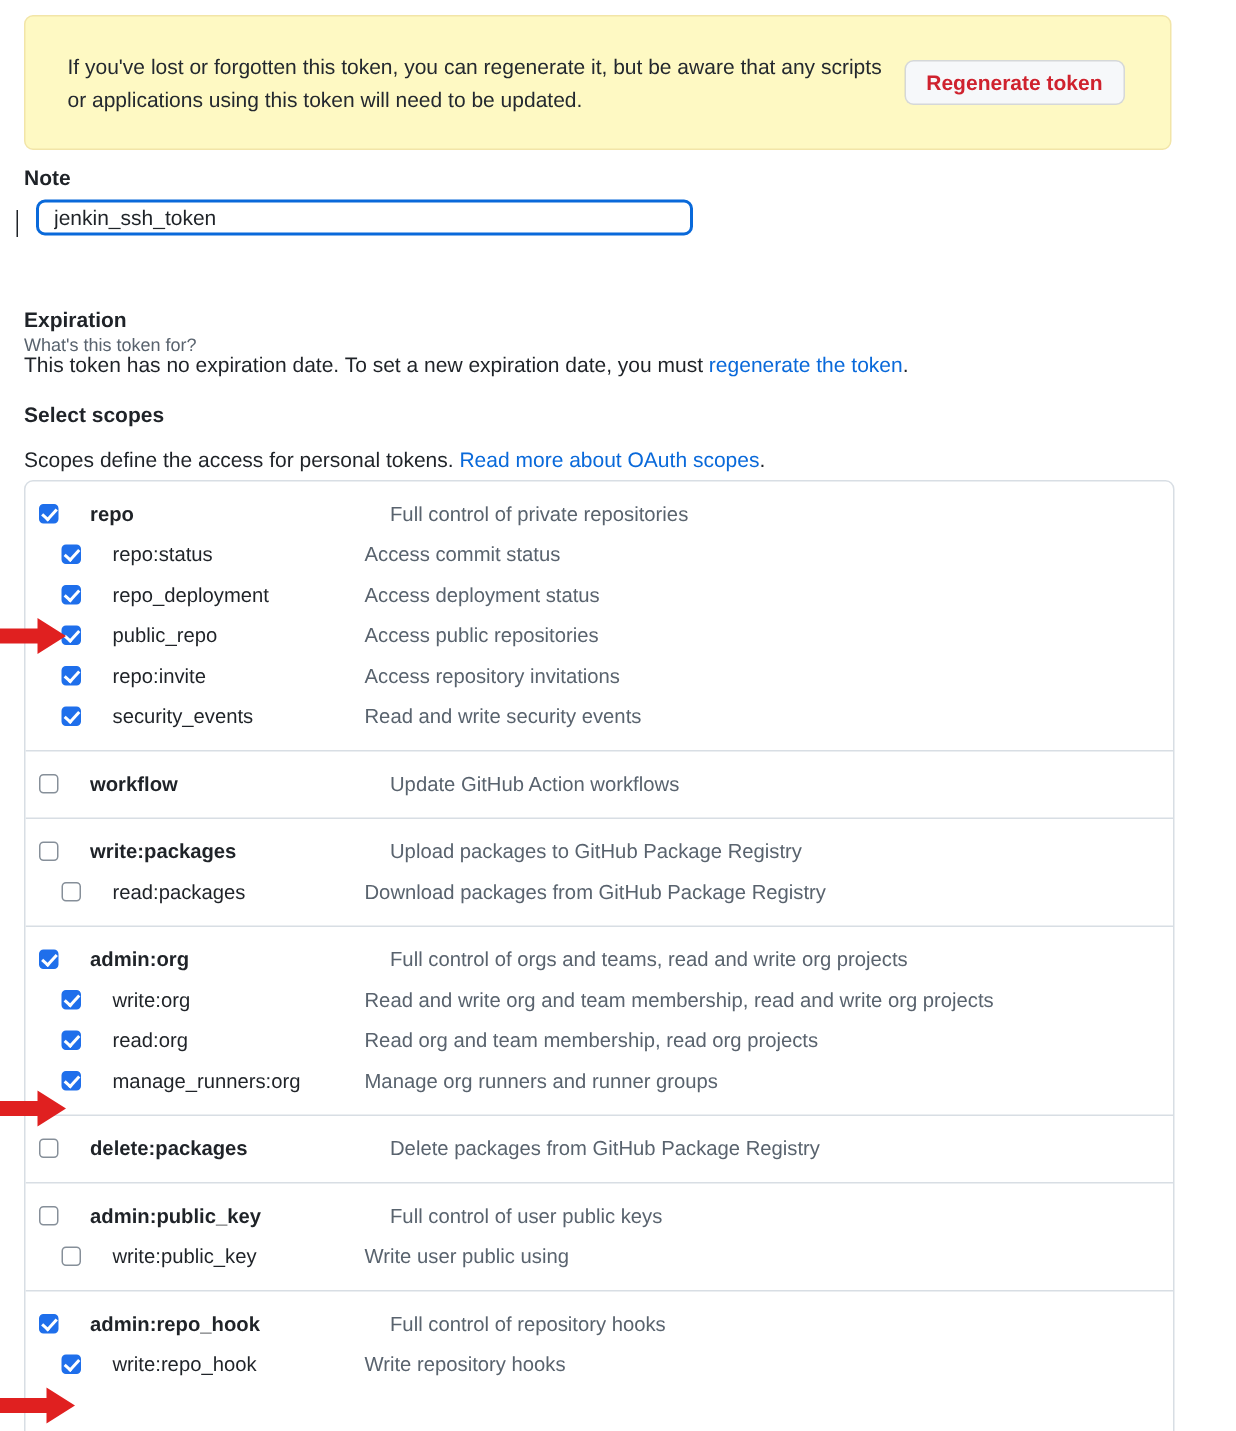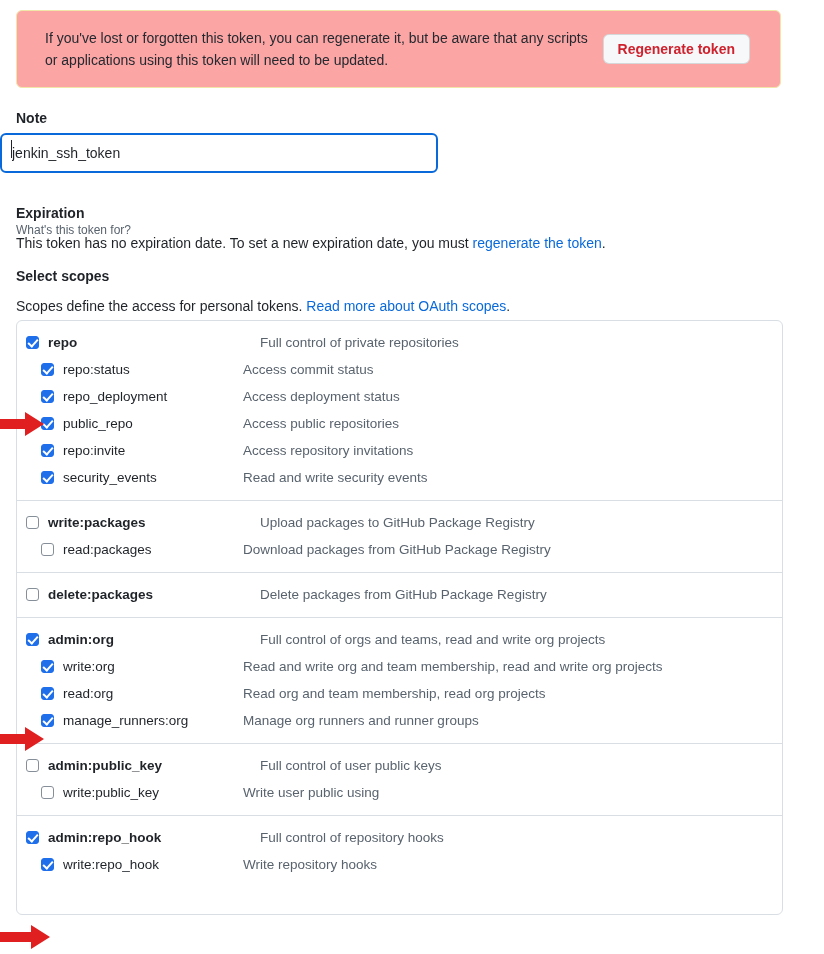--- a/index.html
+++ b/index.html
@@ -21,23 +21,23 @@
     width: 824px;
     height: 954px;
   }
 
   
   .banner {
     position: absolute;
     left: 16px;
     top: 10px;
     width: 765px;
-    height: 78px;
+    height: 90px;
     box-sizing: border-box;
-    background: #fca5a5;
+    background: #fef9c3;
     border: 1px solid #f2e5a8;
     border-radius: 6px;
     display: flex;
     align-items: center;
     padding: 0 16px;
   }
   .banner-text {
     flex: 1;
     font-size: 14px;
     line-height: 22px;
@@ -79,24 +79,24 @@
     text-decoration: none;
     cursor: pointer;
   }
 
   
   .note-label { top: 110px; }
 
   
   .note-input-wrap {
     position: absolute;
-    left: 0;
+    left: 24px;
     top: 133px;
     width: 438px;
-    height: 40px;
+    height: 24px;
   }
   .note-input {
     box-sizing: border-box;
     width: 100%;
     height: 100%;
     font-family: "Liberation Sans", sans-serif;
     font-size: 14px;
     color: #1f2328;
     padding: 5px 10px;
     border: 2px solid #0969da;
@@ -176,21 +176,21 @@
     width: 4px;
     height: 8px;
     border: solid #ffffff;
     border-width: 0 2px 2px 0;
     transform: rotate(42deg);
   }
 
   .scope-name {
     font-size: 13.5px;
     color: #1f2328;
-    margin-left: 9px;
+    margin-left: 21px;
     white-space: nowrap;
   }
   .scope-row.parent .scope-name { font-weight: 700; }
   .scope-row.child  .scope-name { font-weight: 400; text-align: right; }
 
   .scope-desc {
     position: absolute;
     font-size: 13.5px;
     color: #59636e;
     white-space: nowrap;
@@ -276,69 +276,78 @@
             <span class="cb checked"></span>
             <span class="scope-name">security_events</span>
           </span>
           <span class="scope-desc">Read and write security events</span>
         </div>
       </div>
       <div class="scope-group">
         <div class="scope-row parent">
           <span class="cb-wrap">
             <span class="cb unchecked"></span>
+            <span class="scope-name">workflow</span>
+          </span>
+          <span class="scope-desc">Update GitHub Action workflows</span>
+        </div>
+      </div>
+      <div class="scope-group">
+        <div class="scope-row parent">
+          <span class="cb-wrap">
+            <span class="cb unchecked"></span>
             <span class="scope-name">write:packages</span>
           </span>
           <span class="scope-desc">Upload packages to GitHub Package Registry</span>
         </div>
         <div class="scope-row child">
           <span class="cb-wrap">
             <span class="cb unchecked"></span>
             <span class="scope-name">read:packages</span>
           </span>
           <span class="scope-desc">Download packages from GitHub Package Registry</span>
         </div>
       </div>
       <div class="scope-group">
         <div class="scope-row parent">
           <span class="cb-wrap">
+            <span class="cb checked"></span>
+            <span class="scope-name">admin:org</span>
+          </span>
+          <span class="scope-desc">Full control of orgs and teams, read and write org projects</span>
+        </div>
+        <div class="scope-row child">
+          <span class="cb-wrap">
+            <span class="cb checked"></span>
+            <span class="scope-name">write:org</span>
+          </span>
+          <span class="scope-desc">Read and write org and team membership, read and write org projects</span>
+        </div>
+        <div class="scope-row child">
+          <span class="cb-wrap">
+            <span class="cb checked"></span>
+            <span class="scope-name">read:org</span>
+          </span>
+          <span class="scope-desc">Read org and team membership, read org projects</span>
+        </div>
+        <div class="scope-row child">
+          <span class="cb-wrap">
+            <span class="cb checked"></span>
+            <span class="scope-name">manage_runners:org</span>
+          </span>
+          <span class="scope-desc">Manage org runners and runner groups</span>
+        </div>
+      </div>
+      <div class="scope-group">
+        <div class="scope-row parent">
+          <span class="cb-wrap">
             <span class="cb unchecked"></span>
             <span class="scope-name">delete:packages</span>
           </span>
           <span class="scope-desc">Delete packages from GitHub Package Registry</span>
-        </div>
-      </div>
-      <div class="scope-group">
-        <div class="scope-row parent">
-          <span class="cb-wrap">
-            <span class="cb checked"></span>
-            <span class="scope-name">admin:org</span>
-          </span>
-          <span class="scope-desc">Full control of orgs and teams, read and write org projects</span>
-        </div>
-        <div class="scope-row child">
-          <span class="cb-wrap">
-            <span class="cb checked"></span>
-            <span class="scope-name">write:org</span>
-          </span>
-          <span class="scope-desc">Read and write org and team membership, read and write org projects</span>
-        </div>
-        <div class="scope-row child">
-          <span class="cb-wrap">
-            <span class="cb checked"></span>
-            <span class="scope-name">read:org</span>
-          </span>
-          <span class="scope-desc">Read org and team membership, read org projects</span>
-        </div>
-        <div class="scope-row child">
-          <span class="cb-wrap">
-            <span class="cb checked"></span>
-            <span class="scope-name">manage_runners:org</span>
-          </span>
-          <span class="scope-desc">Manage org runners and runner groups</span>
         </div>
       </div>
       <div class="scope-group">
         <div class="scope-row parent">
           <span class="cb-wrap">
             <span class="cb unchecked"></span>
             <span class="scope-name">admin:public_key</span>
           </span>
           <span class="scope-desc">Full control of user public keys</span>
         </div>

